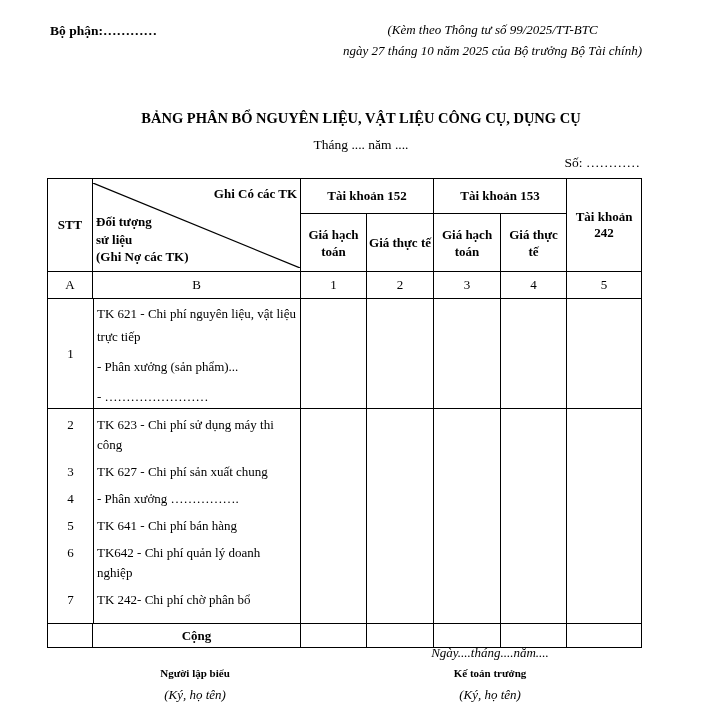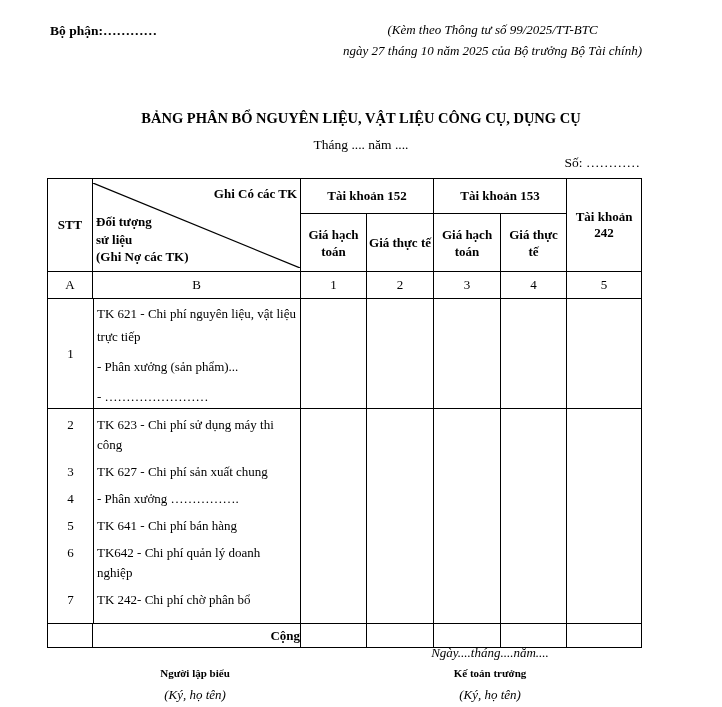--- a/index.html
+++ b/index.html
@@ -36,21 +36,21 @@
   .r1-lines { padding:3px 2px 0 49px; line-height:23px; }
   .r1-lines .ln + .ln { margin-top:7px; }
 
   tr.rm td.block { height:214px; }
   .entries { display:flex; flex-direction:column; height:214px; padding-top:6px; }
   .entry { display:grid; grid-template-columns:45px 1fr; margin-bottom:7px; line-height:20px; }
   .entry .num { text-align:center; }
   .entry .txt { padding-left:4px; padding-right:2px; }
   .dots { margin-top:auto; padding-left:49px; line-height:15px; white-space:nowrap; overflow:hidden; }
 
-  tr.rt td { height:24px;text-align:right; }
+  tr.rt td { height:24px; }
   td.total { text-align:center; font-weight:bold; font-size:13.5px; }
 
   .sign-left { position:absolute; left:70px; top:663px; width:250px; text-align:center; line-height:21px; }
   .sign-right { position:absolute; left:340px; top:642px; width:300px; text-align:center; line-height:21px; }
   .date-line { font-style:italic; }
   .sign-title { font-weight:bold; font-size:11px; }
   .sign-sub { font-style:italic; }
 </style>
 </head>
 <body>

